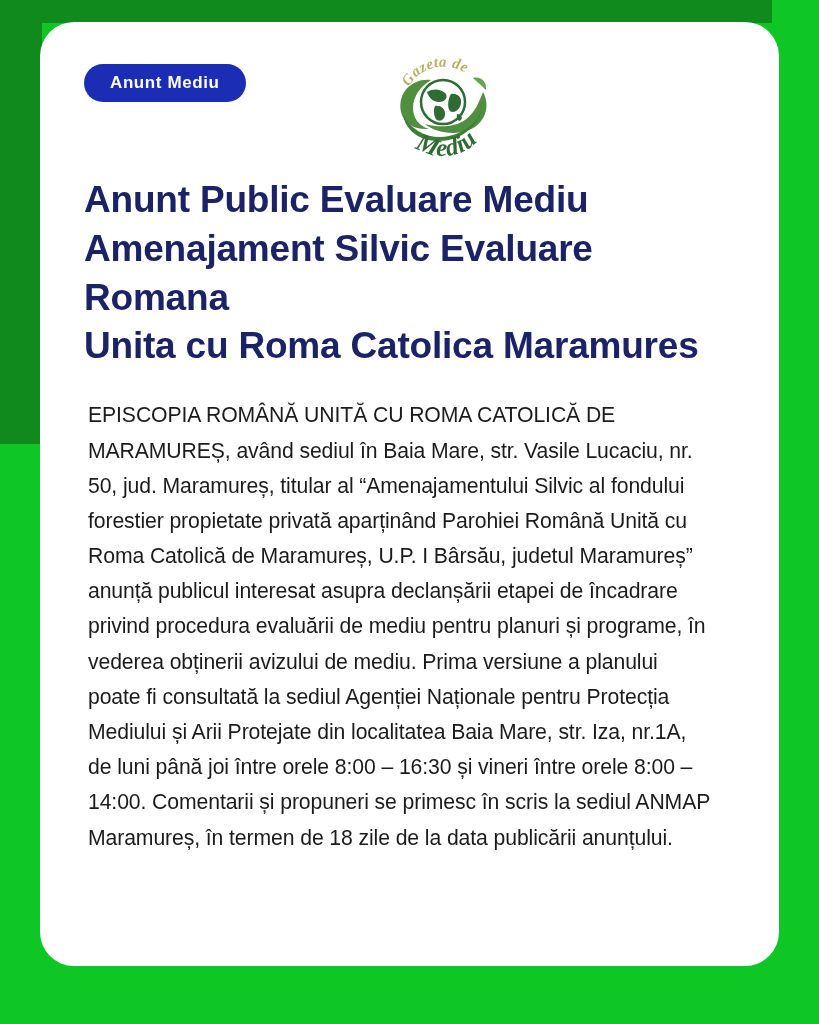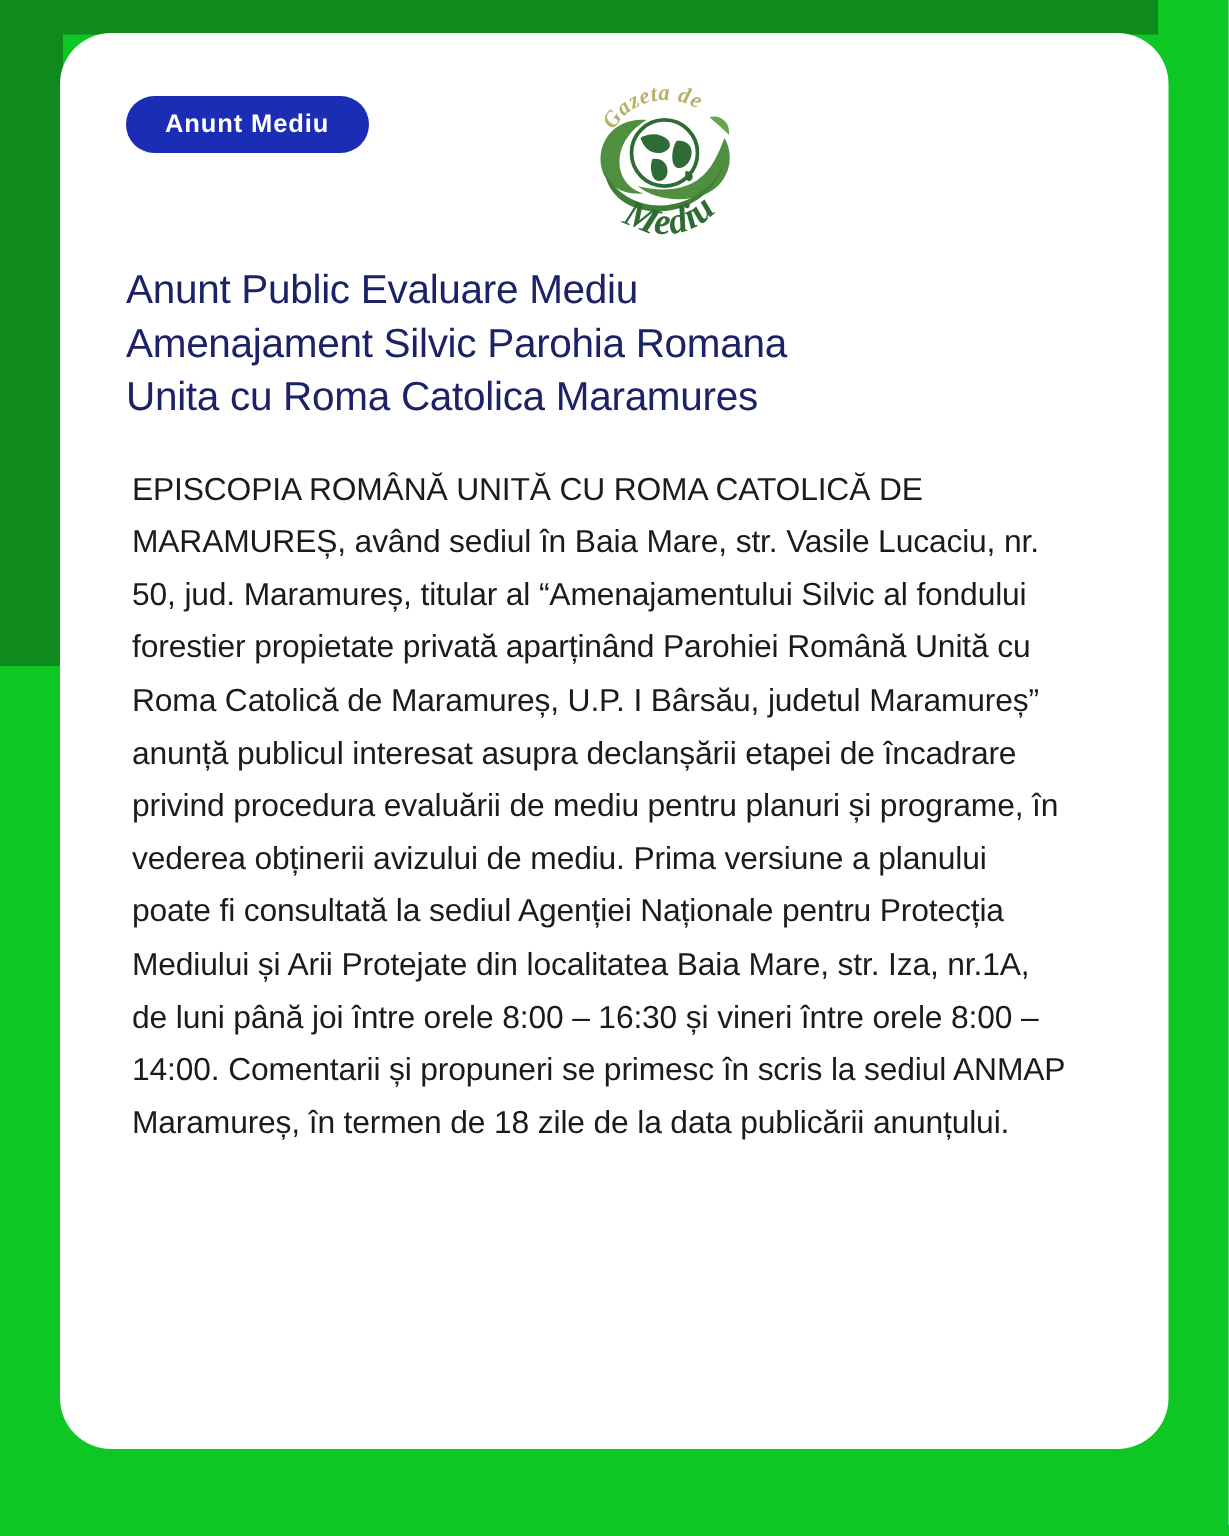--- a/index.html
+++ b/index.html
@@ -86,22 +86,22 @@
     top: 0px;
     width: 112px;
     height: 116px;
   }
   .logo svg { display: block; width: 112px; height: 116px; }
 
   
   .title {
     margin: 16px 0 0 0;
     color: #1b2266;
-    font-size: 27px;
-    font-weight: normal;
+    font-size: 37px;
+    font-weight: bold;
     line-height: 1.32;
     letter-spacing: -0.2px;
   }
 
   
   .body-text {
     margin: 26px 0 0 4px;
     color: #1b1b1b;
     font-size: 21.2px;
     line-height: 1.66;
@@ -153,20 +153,20 @@
           <text font-family="'Liberation Serif', serif" font-size="25" font-style="italic" font-weight="bold" fill="#2f6b34" letter-spacing="0.5">
             <textPath href="#arcBot" startOffset="24%">Mediu</textPath>
           </text>
         </svg>
       </div>
 
     </div>
 
     <h1 class="title">
       <span>Anunt Public Evaluare Mediu</span><br>
-      <span>Amenajament Silvic Parohia Romana</span><br>
+      <span>Amenajament Silvic Evaluare Romana</span><br>
       <span>Unita cu Roma Catolica Maramures</span>
     </h1>
 
     <p class="body-text">EPISCOPIA ROMÂNĂ UNITĂ CU ROMA CATOLICĂ DE MARAMUREȘ, având sediul în Baia Mare, str. Vasile Lucaciu, nr. 50, jud. Maramureș, titular al “Amenajamentului Silvic al fondului forestier propietate privată aparținând Parohiei Română Unită cu Roma Catolică de Maramureș, U.P. I Bârsău, judetul Maramureș” anunță publicul interesat asupra declanșării etapei de încadrare privind procedura evaluării de mediu pentru planuri și programe, în vederea obținerii avizului de mediu. Prima versiune a planului poate fi consultată la sediul Agenției Naționale pentru Protecția Mediului și Arii Protejate din localitatea Baia Mare, str. Iza, nr.1A, de luni până joi între orele 8:00 – 16:30 și vineri între orele 8:00 – 14:00. Comentarii și propuneri se primesc în scris la sediul ANMAP Maramureș, în termen de 18 zile de la data publicării anunțului.</p>
 
   </div>
 </div>
 
 </body></html>

